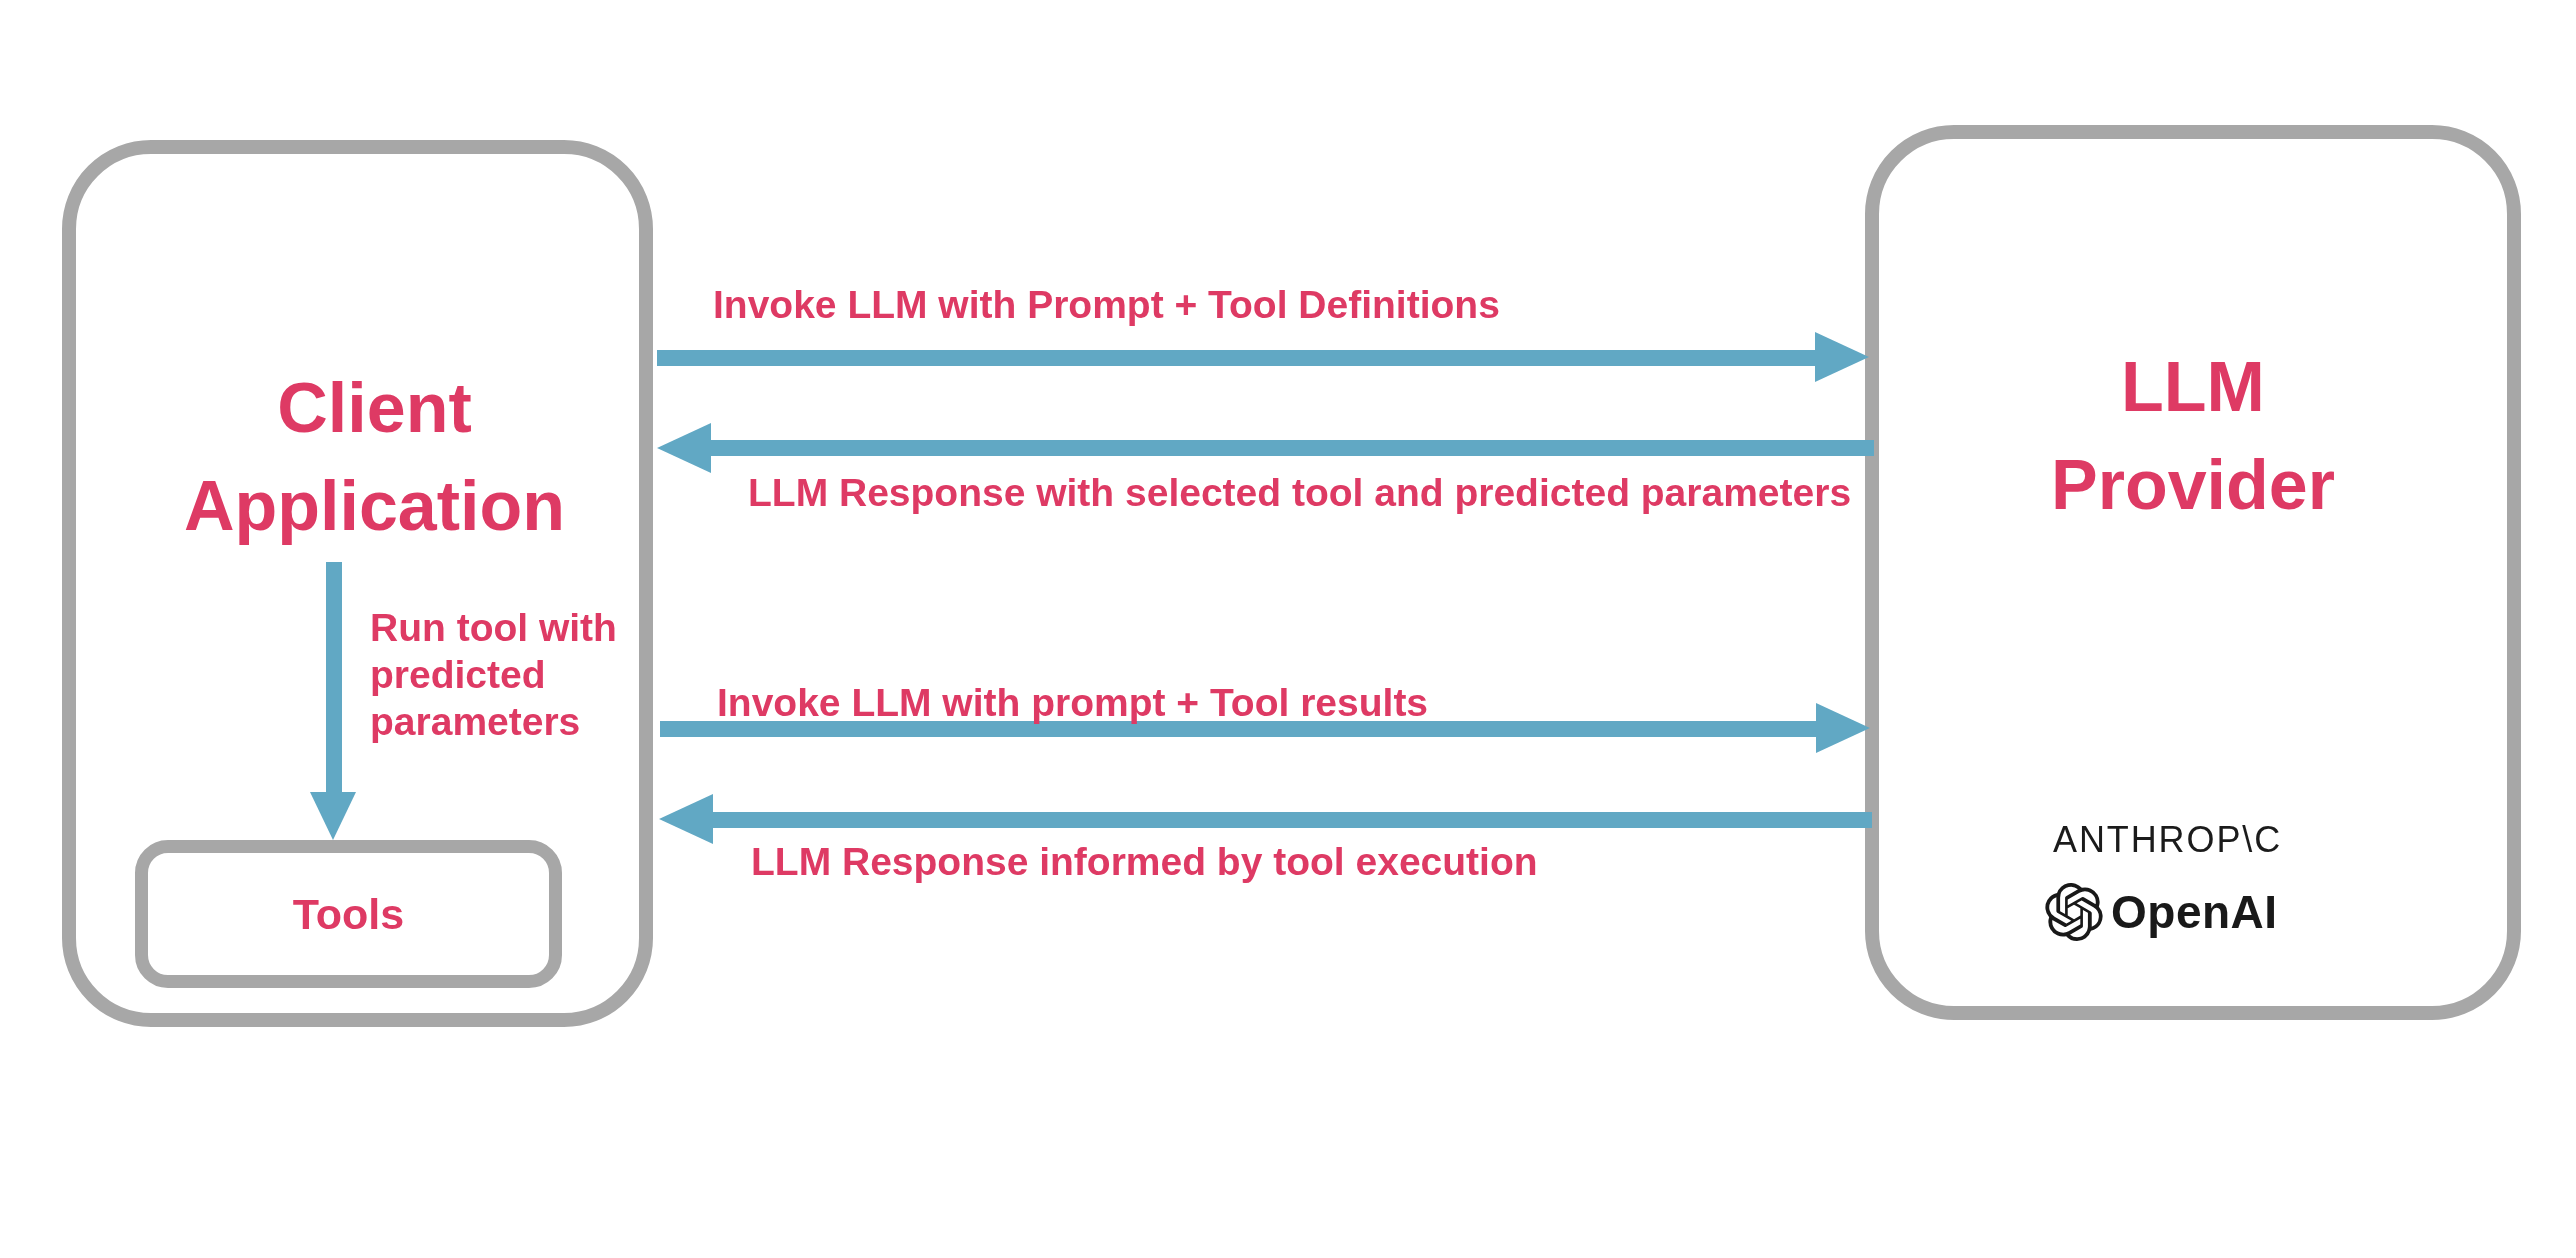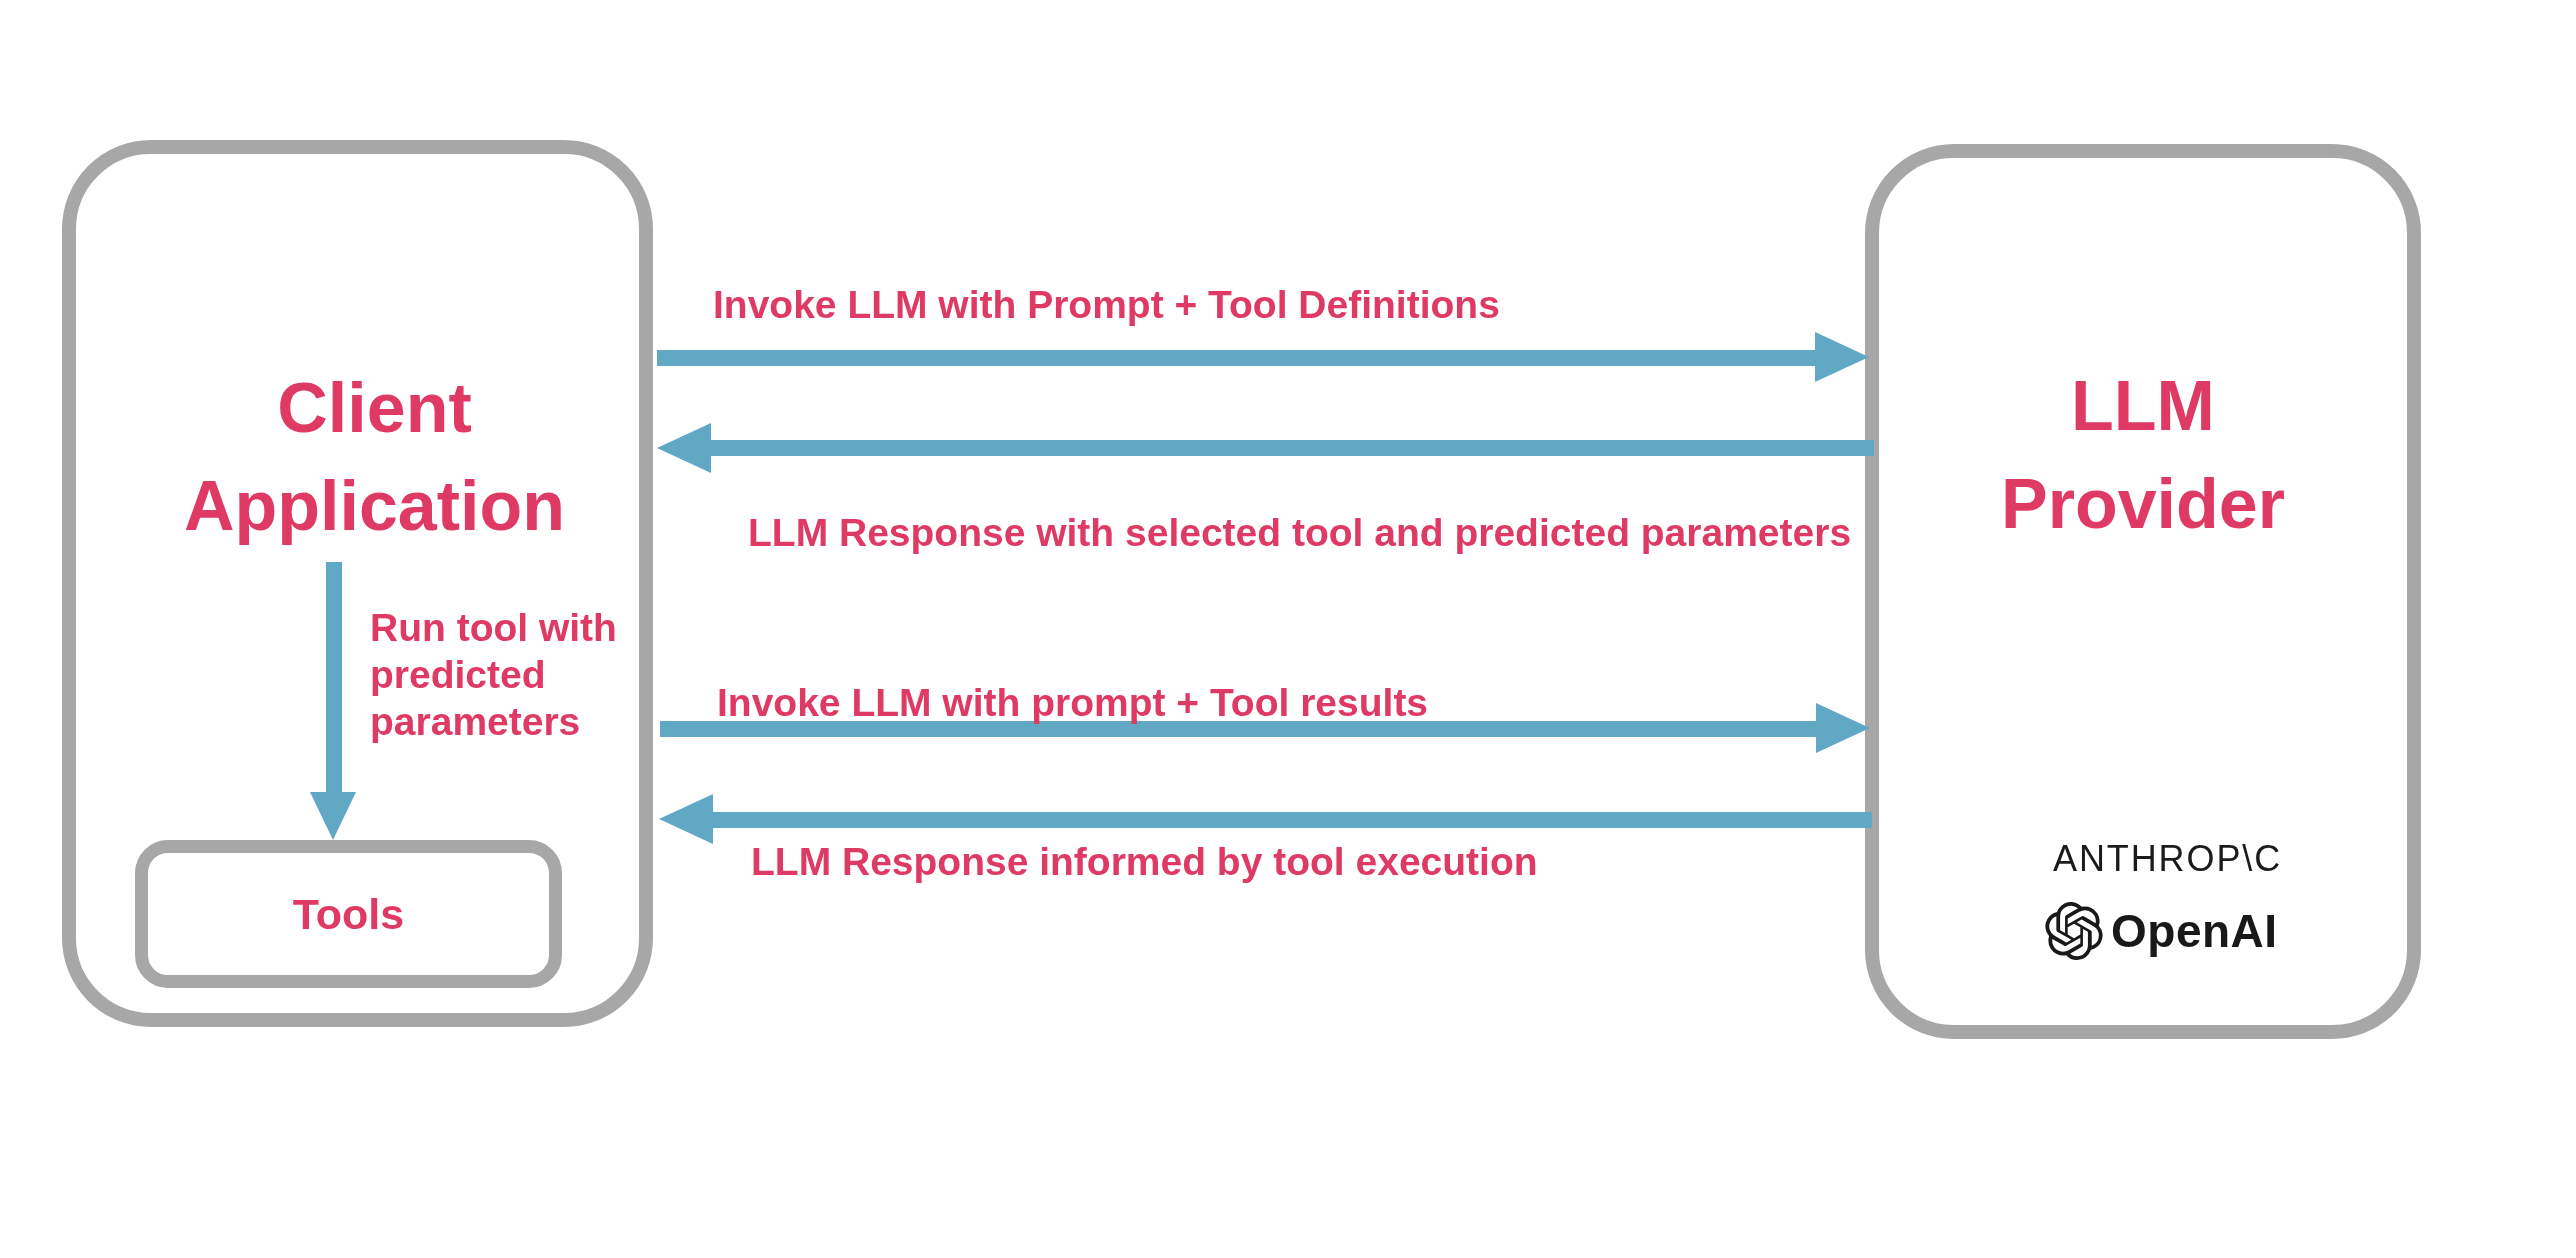--- a/index.html
+++ b/index.html
@@ -5,21 +5,21 @@
   html,body { margin:0; padding:0; background:#ffffff; }
   .page {
     position:relative; width:2576px; height:1258px; background:#ffffff;
     font-family:"Liberation Sans", sans-serif; overflow:hidden;
   }
   .box {
     position:absolute; background:#ffffff; box-sizing:border-box;
     border:14.5px solid #a7a7a7; border-radius:89px;
   }
   .client-box { left:62px;  top:140px; width:591px; height:887px; }
-  .llm-box    { left:1865px; top:144px; width:556px; height:895px; }
+  .llm-box    { left:1865px; top:125px; width:656px; height:895px; }
 
   .box-title {
     position:absolute; left:0; right:0; text-align:center;
     color:#de3a64; font-weight:bold; font-size:70px; line-height:1.40;
     white-space:pre-line;
   }
   .client-box .box-title { top:205px;margin-left:34px; }
   .llm-box    .box-title { top:199px; }
 
   .tools-box {
@@ -62,21 +62,21 @@
 
   .v-shaft  { left:326px; top:562px; width:16.4px; height:232px; }
   .v-head   { left:310px; top:792px; border-left:23px solid transparent;
               border-right:23px solid transparent; border-top:48px solid #61a8c4; }
 
   .arrow-label {
     position:absolute; color:#de3a64; font-weight:bold; font-size:39px;
     line-height:1.2; white-space:nowrap;
   }
   .lab1 { left:713px; top:282px; }
-  .lab2 { left:748px; top:470px;margin-top:40px; }
+  .lab2 { left:748px; top:470px; }
   .lab3 { left:717px; top:655px;margin-top:25px; }
   .lab4 { left:751px; top:839px; }
   .run-label {
     position:absolute; left:370px; top:605px; color:#de3a64; font-weight:bold;
     font-size:39px; line-height:1.2; white-space:pre-line;
   }
 </style>
 </head>
 <body>
 

